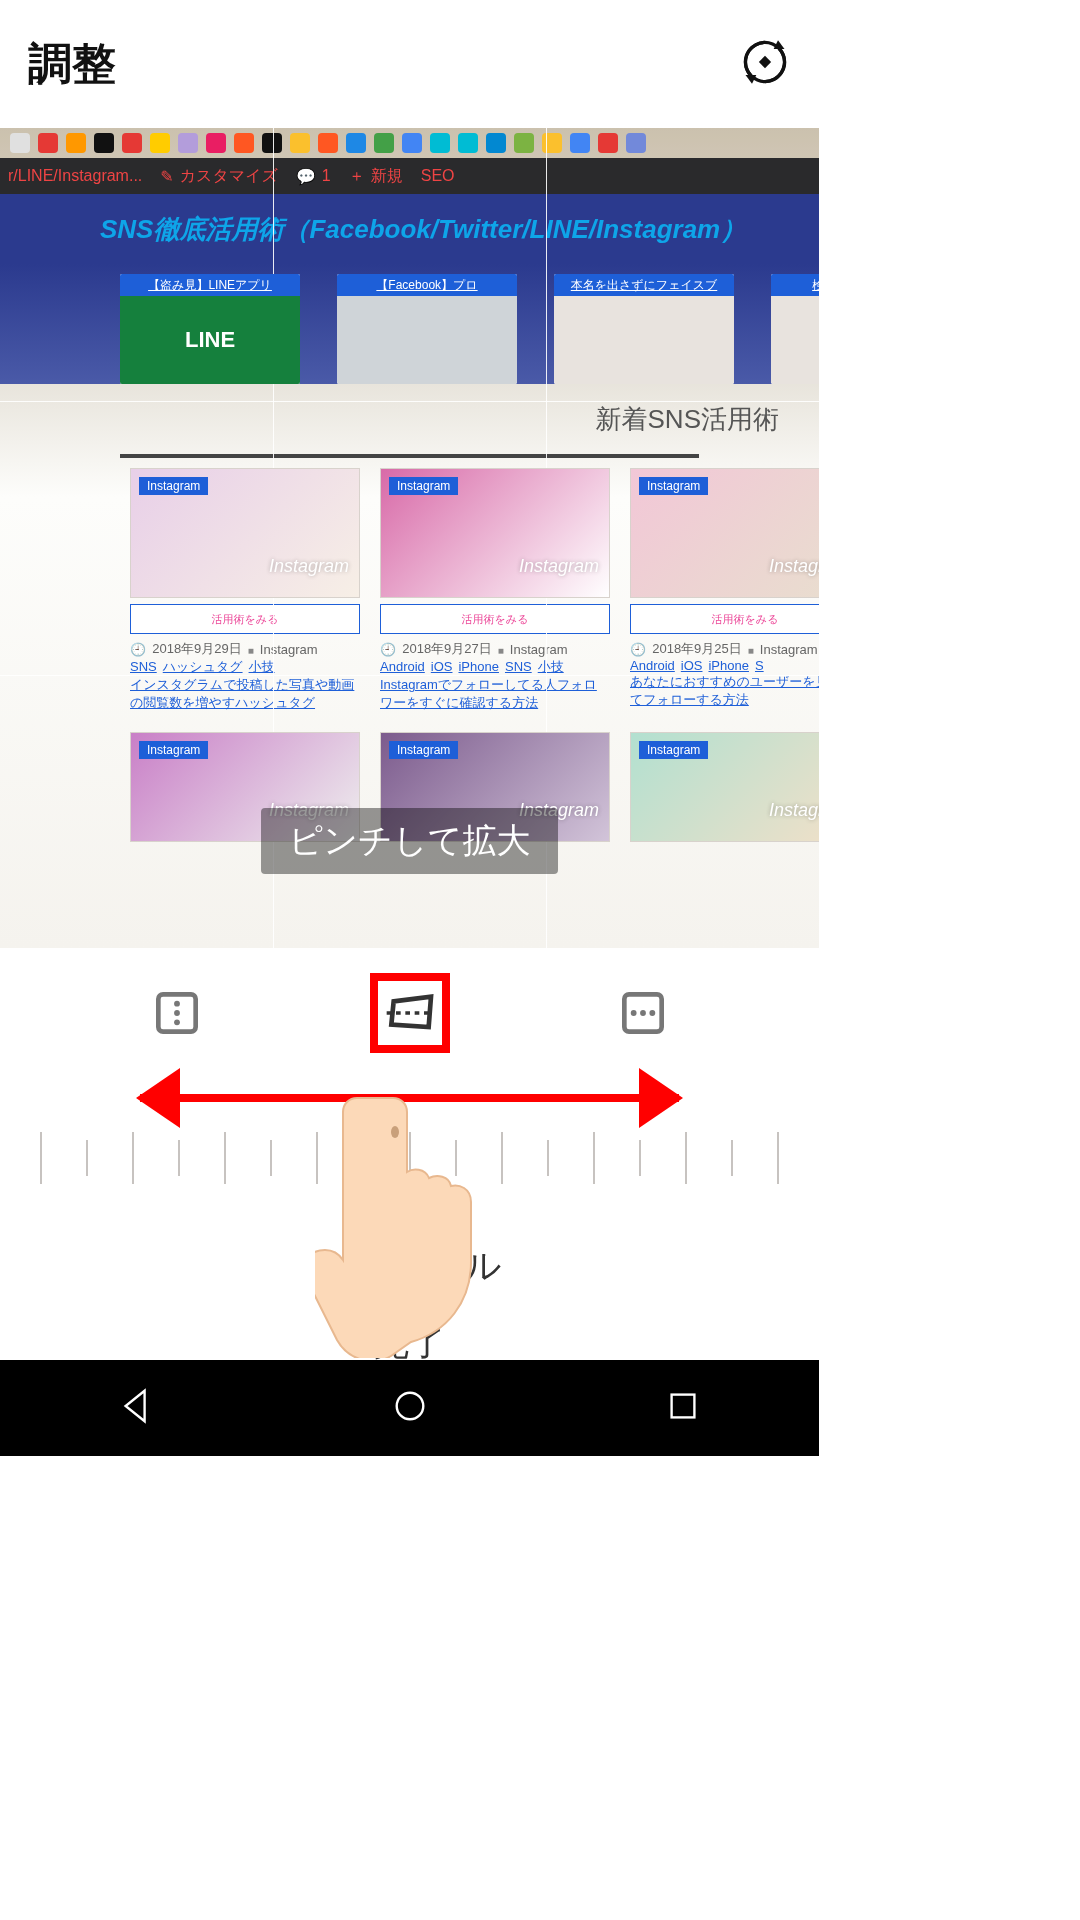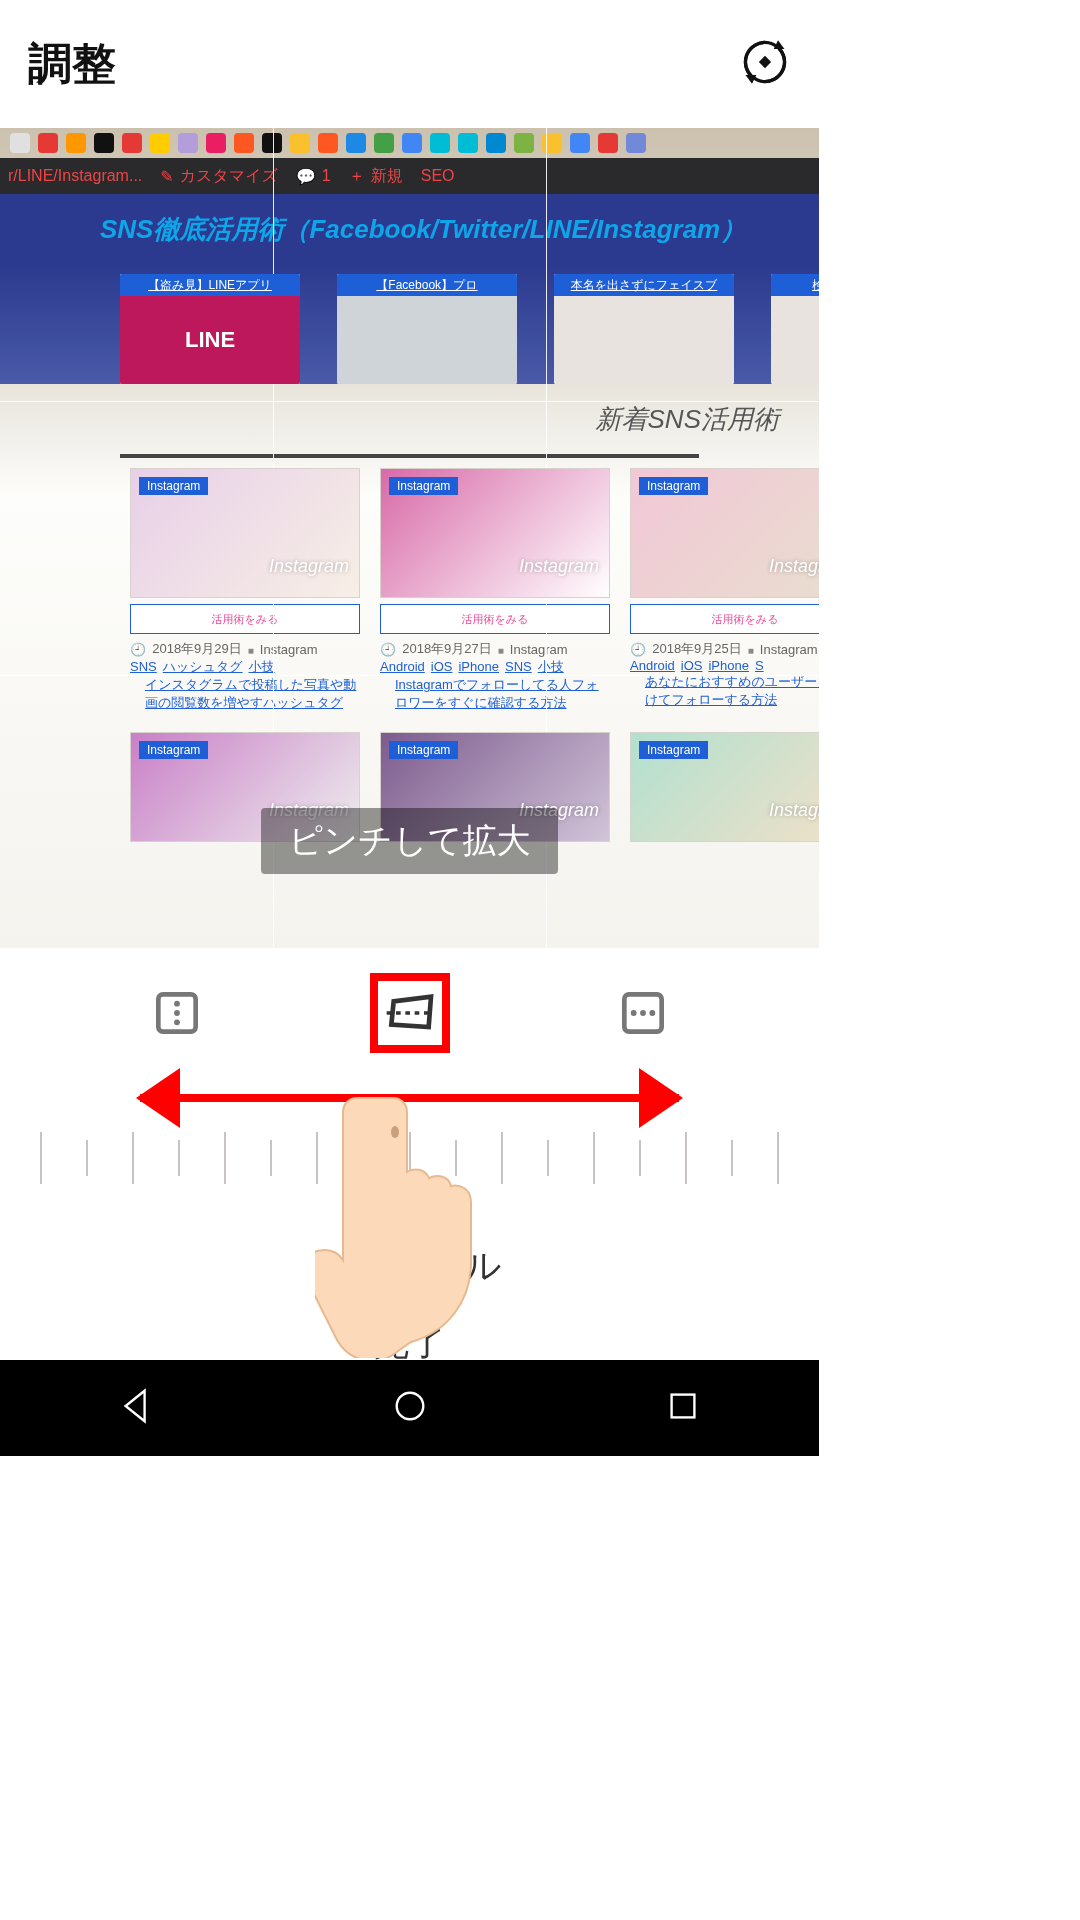--- a/index.html
+++ b/index.html
@@ -79,43 +79,43 @@
   .hero-card{
     flex:0 0 180px;
     background:#fff;
     position:relative;
     border-radius:2px;
     overflow:hidden;
     display:flex;flex-direction:column;
   }
   .hero-top{height:22px;background:#1e5fd8;color:#fff;font-size:12px;display:flex;align-items:center;justify-content:center;text-decoration:underline;}
   .hero-body{flex:1;display:flex;align-items:center;justify-content:center;font-weight:700;font-size:22px;}
-  .hero-body.line{background:#be185d;color:#fff;}
+  .hero-body.line{background:#15803d;color:#fff;}
   .hero-body.kb{background:#cfd4d8;position:relative;}
   .hero-body.fb{background:#e8e3de;}
   .section-head{
     height:70px;
     display:flex;align-items:center;justify-content:flex-end;
     padding-right:40px;
-    font-size:26px;color:#555;font-weight:400;font-style:italic;
+    font-size:26px;color:#555;font-weight:400;
   }
   .section-rule{height:4px;background:#444;margin:0 120px 0 120px;}
   .card-row{
     display:flex;gap:20px;padding:10px 10px 0 130px;
   }
   .article-card{flex:0 0 230px;}
   .thumb{height:130px;background:linear-gradient(135deg,#e8cfe8 0%,#f7efe6 100%);position:relative;border:1px solid #d8d2cc;}
   .thumb .tag{position:absolute;top:8px;left:8px;background:#1e5fd8;color:#fff;font-size:12px;padding:2px 8px;}
   .thumb .ig-word{position:absolute;right:10px;bottom:20px;color:#fff;font-style:italic;font-size:18px;text-shadow:0 0 4px rgba(0,0,0,0.3);}
   .see-btn{height:30px;border:1px solid #1e5fd8;color:#ec4899;font-size:11px;display:flex;align-items:center;justify-content:center;margin-top:6px;background:#fff;}
   .meta{font-size:13px;color:#666;margin-top:6px;display:flex;align-items:center;gap:6px;}
   .meta .folder::before{content:"■";font-size:10px;color:#888;}
   .taglinks{font-size:13px;}
   .taglinks a{color:#1e5fd8;text-decoration:underline;margin-right:6px;}
-  .desc{font-size:13px;color:#1e5fd8;text-decoration:underline;line-height:1.4;margin-left:15px;}
+  .desc{font-size:13px;color:#1e5fd8;text-decoration:underline;line-height:1.4;}
   .row2{margin-top:10px;}
   .thumb2{height:110px;}
   .pinch-toast{
     position:absolute;
     left:50%;top:680px;transform:translateX(-50%);
     padding:10px 28px;
     background:rgba(0,0,0,0.4);
     color:#fff;font-size:34px;border-radius:4px;
   }
   

